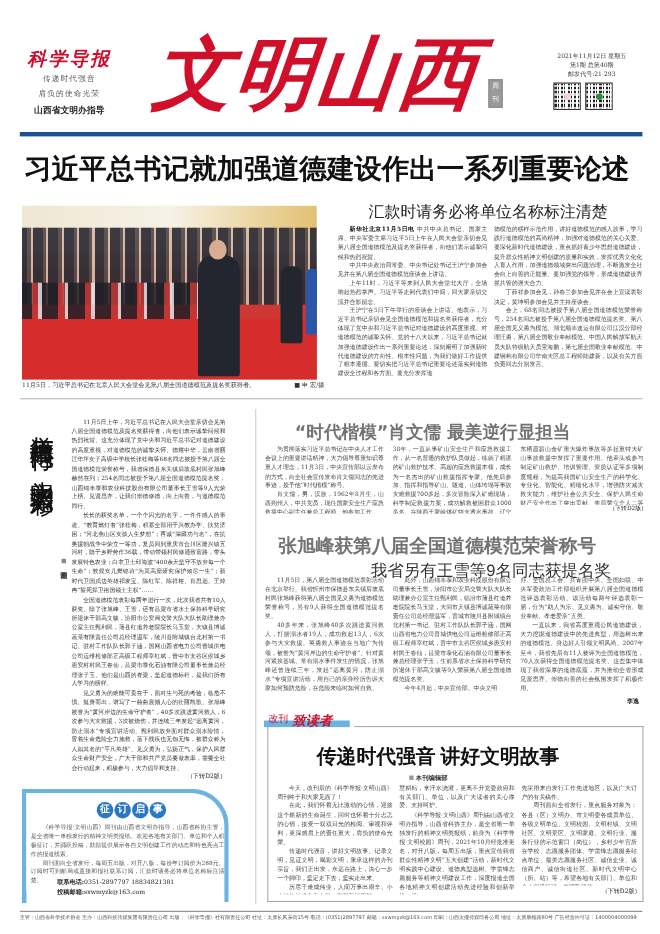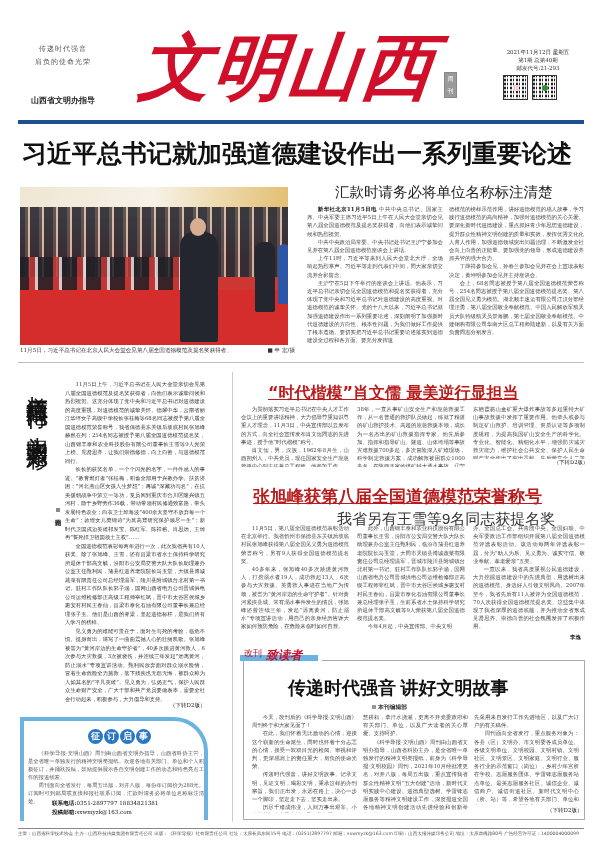--- a/index.html
+++ b/index.html
@@ -62,21 +62,21 @@
   .sub-box { position: absolute; left: 20px; top: 717px; width: 188px; height: 103px; border-right: 4px solid #6bb3e0; border-top: 4px solid #6bb3e0; border-top-right-radius: 34px; border-left: 4px solid #6bb3e0; }
   .sub-box::before { content: ""; position: absolute; left: -4px; bottom: -1px; width: 4px; height: 10px; background: #6bb3e0; }
   .sub-title { position: absolute; left: 64px; top: 8px; display: flex; gap: 1px; }
   .sub-title span { width: 15px; height: 15px; border-radius: 50%; background: #2a78c2; color: #fff; font-family: "DejaVu Sans", sans-serif; font-size: 9px; font-weight: bold; line-height: 15px; text-align: center; }
   .sub-text { position: absolute; left: 4px; top: 28px; width: 176px; font-size: 5.3px; line-height: 8px; color: #555; text-align: justify; }
   .sub-text p { text-indent: 2em; }
   .sub-contact { position: absolute; left: 28px; top: 78px; font-size: 5.6px; line-height: 9px; color: #222; }
   .sub-contact b { font-weight: bold; }
 
   
-  .h2 { position: absolute; font-family: "DejaVu Sans", sans-serif; font-weight: bold; color: #b91c1c; white-space: nowrap; text-decoration: underline; }
+  .h2 { position: absolute; font-family: "DejaVu Sans", sans-serif; font-weight: bold; color: #737373; white-space: nowrap; }
   .h2-sub { position: absolute; font-family: Liberation Sans, sans-serif; font-size: 15px; color: #333; white-space: nowrap; }
 
   
   .edit-frame { position: absolute; left: 243px; top: 660px; width: 342px; height: 160px; border: 1px solid #aaa; border-top: none; }
   .edit-frame-top { position: absolute; left: 322px; top: 660px; width: 263px; height: 1px; background: #aaa; }
   .edit-tag { position: absolute; left: 240px; top: 647px; height: 14px; display: flex; }
   .edit-tag .bar { width: 78px; height: 6px; background: #6bb3e0; position: absolute; left: 0; top: 8px; }
   .edit-tag .t1 { position: relative; font-size: 9px; color: #c8102e; margin-left: 4px; font-family: "DejaVu Serif", serif; }
   .edit-tag .t2 { position: relative; font-size: 12px; color: #c8102e; font-weight: bold; font-style: italic; margin-left: 4px; font-family: "DejaVu Serif", serif; }
   .edit-title { position: absolute; left: 288px; top: 676px; font-family: Liberation Serif, serif; font-size: 18px; font-weight: bold; color: #111; white-space: nowrap; }
@@ -84,20 +84,21 @@
   .edit-byline .sq { display: inline-block; width: 4px; height: 4px; background: #999; margin-right: 2px; }
 
   .footer-rule { position: absolute; left: 18px; top: 828px; width: 566px; height: 1px; background: #888; }
   .footer { position: absolute; left: 18px; top: 831px; width: 566px; font-size: 4.6px; color: #555; white-space: nowrap; overflow: hidden; font-family: "DejaVu Sans", sans-serif; }
   .col-rule { position: absolute; width: 1px; background: #ccc; }
 </style>
 </head>
 <body>
 
 <div class="mast-left">
+  <div class="mast-brand">科学导报</div>
   <div class="mast-slogan">传递时代强音</div>
   <div class="mast-slogan">肩负的使命光荣</div>
 </div>
 <div class="mast-guide">山西省文明办指导</div>
 <div class="mast-title">文明山西</div>
 <div class="weekly-stamp">周刊</div>
 <div class="mast-info">
   <div>2021年11月12日  星期五</div>
   <div>第1期  总第40期</div>
   <div>邮发代号:21-293</div>

